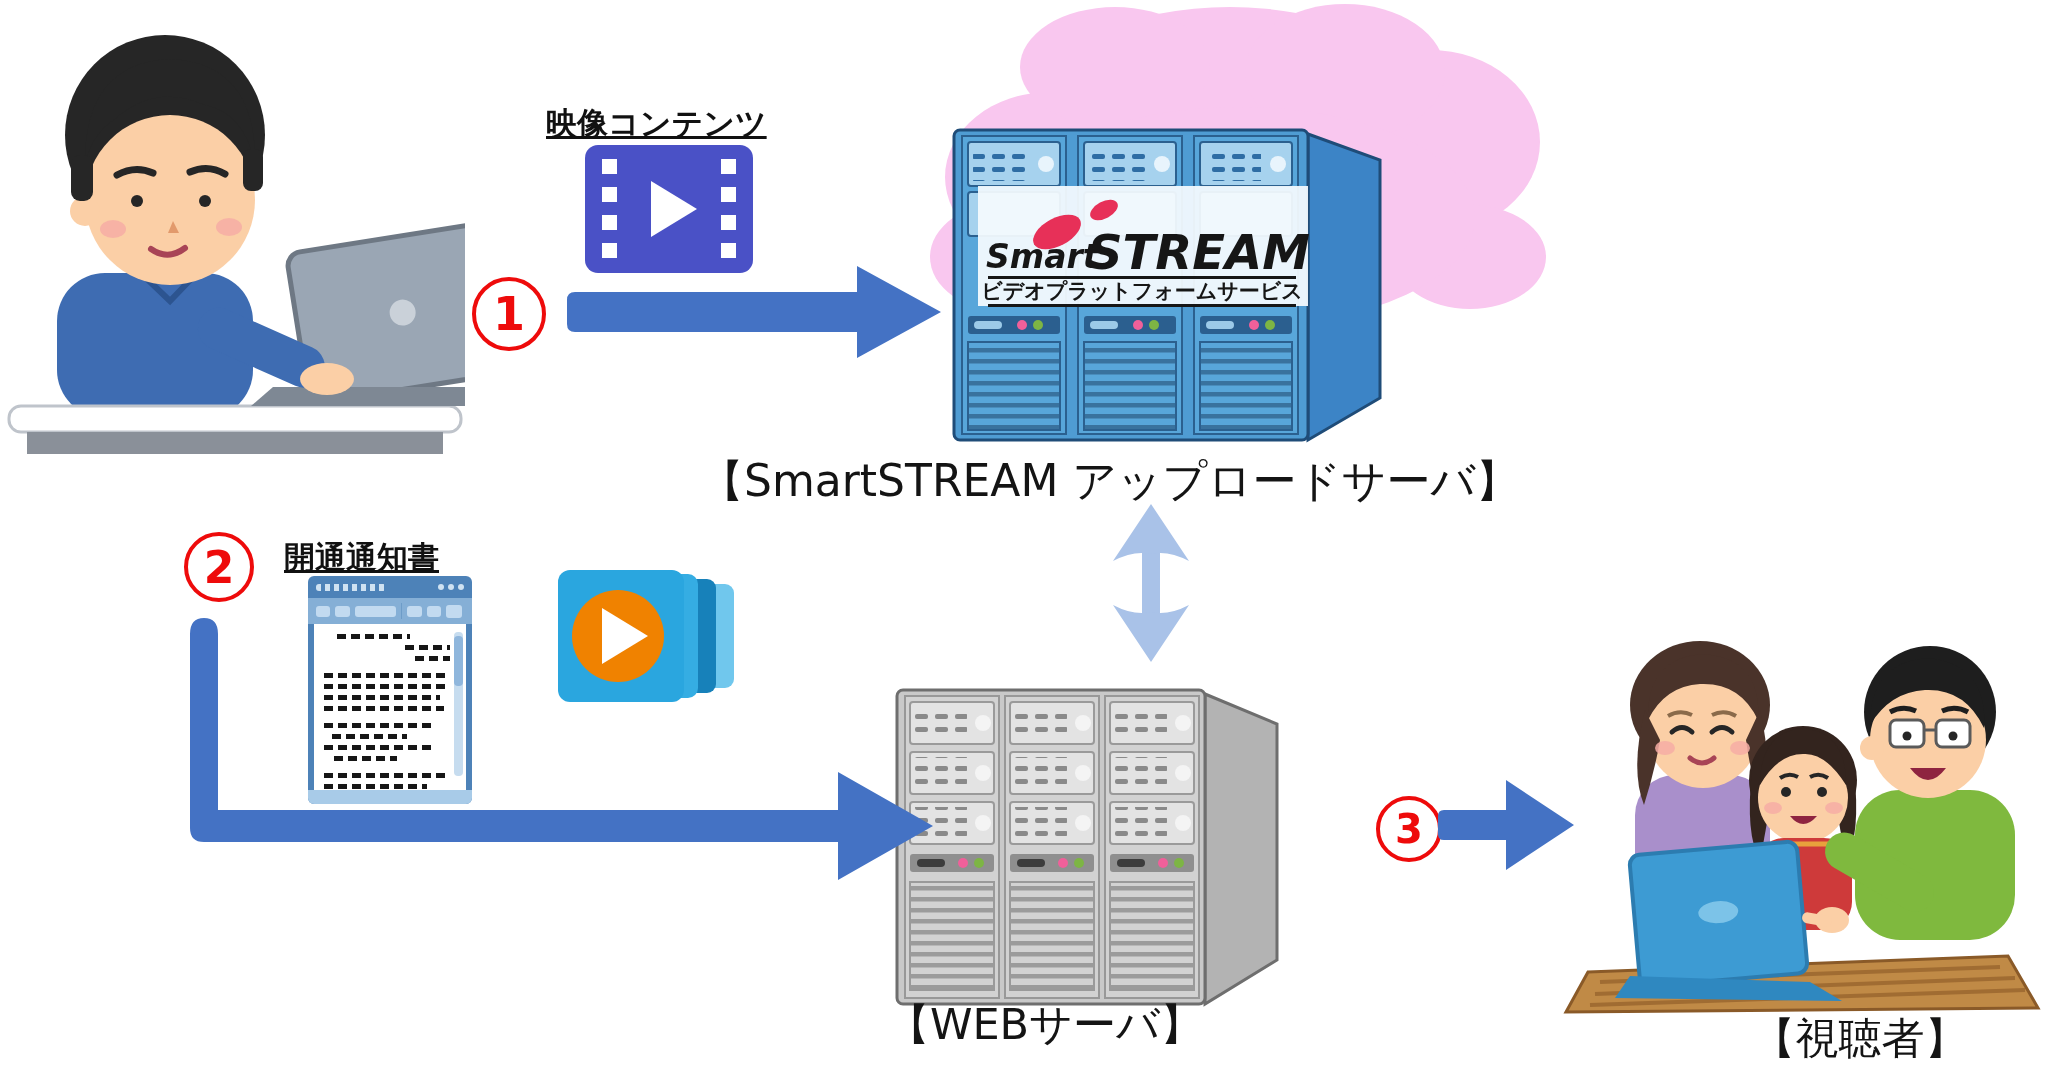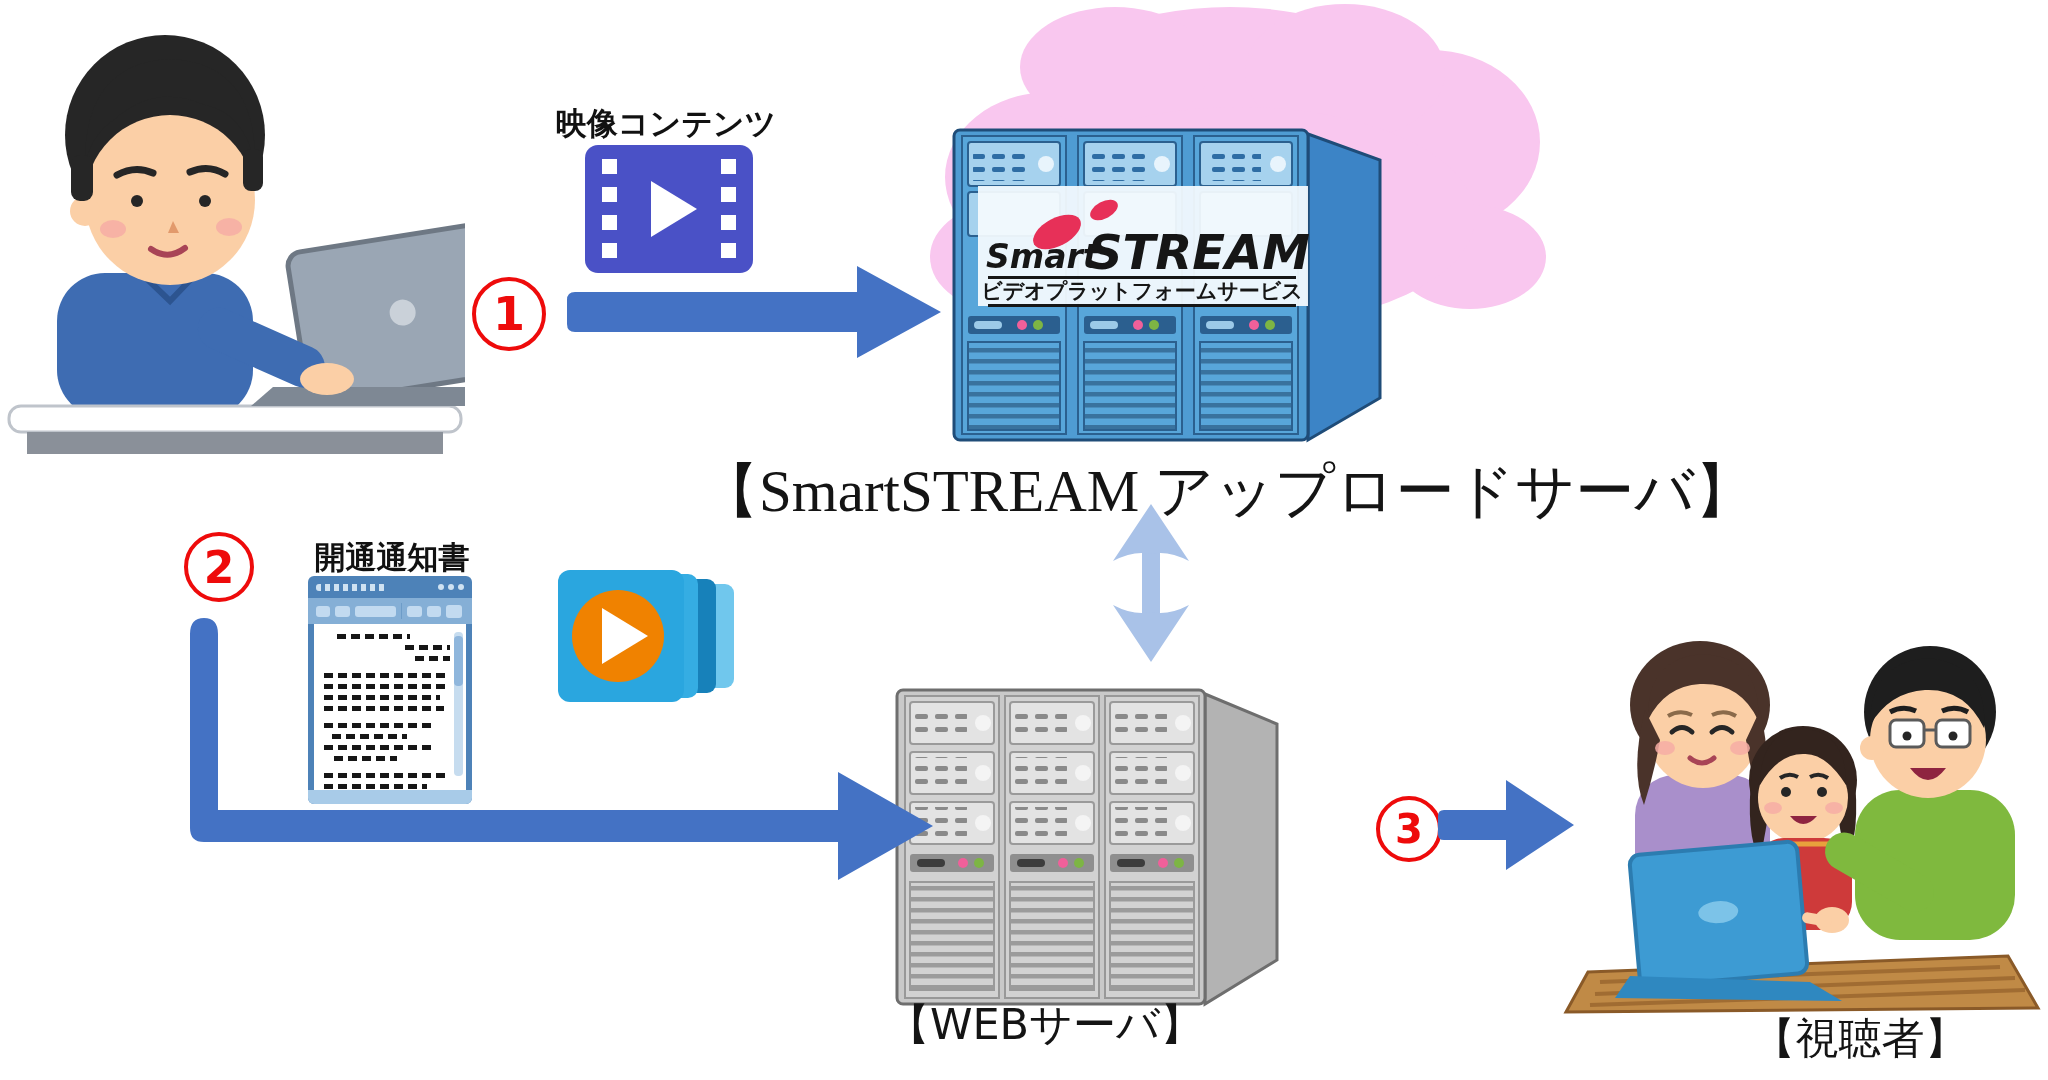--- a/index.html
+++ b/index.html
@@ -2,35 +2,35 @@
 <html style="--arrow-blue: #4472C4; --arrow-light-blue: #A9C2E8; --step-red: #EE0B0B; --cloud-pink: #F9C7EF; --video-icon-indigo: #4A51C6; --media-player-orange: #F08200; --media-player-blue: #2AA6DF; --server-blue: #4F9CD3; --server-gray: #C9C9C9; --logo-red: #E73058;"><head>
 <meta charset="utf-8">
 <style>
   html,body{margin:0;padding:0;background:#fff;}
   .stage{
     position:relative;width:2048px;height:1080px;background:#ffffff;overflow:hidden;
     font-family:"DejaVu Sans","Liberation Sans",sans-serif;color:#141414;
   }
   .abs{position:absolute;}
   .cap{position:absolute;text-align:center;font-size:43px;color:#141414;white-space:nowrap;}
-  .lbl{position:absolute;text-align:center;font-size:31px;font-weight:bold;color:#111;white-space:nowrap;}
+  .lbl{position:absolute;font-size:31px;font-weight:bold;color:#111;white-space:nowrap;text-decoration:underline;}
   .step{
     position:absolute;display:flex;align-items:center;justify-content:center;
     border:4px solid var(--step-red);border-radius:50%;background:#fff;
     color:var(--step-red);font-weight:bold;
   }
   .step-1{left:472px;top:277px;width:66px;height:66px;font-size:46px;}
   .step-2{left:184px;top:532px;width:62px;height:62px;font-size:44px;}
   .step-3{left:1376px;top:796px;width:58px;height:58px;font-size:40px;}
   .cap-customer{left:93px;top:450px;width:300px;}
-  .cap-upload{left:700px;top:452px;width:700px;font-size:59px;font-family:Liberation Serif, serif;}
+  .cap-upload{left:700px;top:452px;width:700px;font-size:44px;}
   .cap-web{left:845px;top:996px;width:400px;}
   .cap-viewer{left:1660px;top:1010px;width:400px;}
   .lbl-video{left:546px;top:103px;width:240px;}
-  .lbl-doc{left:292px;top:537px;width:200px;}
+  .lbl-doc{left:284px;top:537px;width:200px;}
   .lbl-mp{left:540px;top:537px;width:260px;}
   
   .doc{left:308px;top:576px;width:164px;height:228px;background:#4D82B8;border-radius:6px;}
   .doc-header{position:relative;height:22px;display:flex;align-items:center;}
   .doc-dots{margin-left:8px;width:70px;height:7px;
     background:repeating-linear-gradient(90deg,#CFE2F2 0 5px,transparent 5px 9px);border-radius:3px;}
   .doc-circles{margin-left:auto;margin-right:8px;display:flex;gap:4px;}
   .doc-circles i{width:6px;height:6px;border-radius:50%;background:#CFE2F2;}
   .doc-toolbar{height:26px;background:#85AFD6;display:flex;align-items:center;gap:5px;padding-left:8px;}
   .pill{background:#C2DAF0;border-radius:3px;height:11px;}

